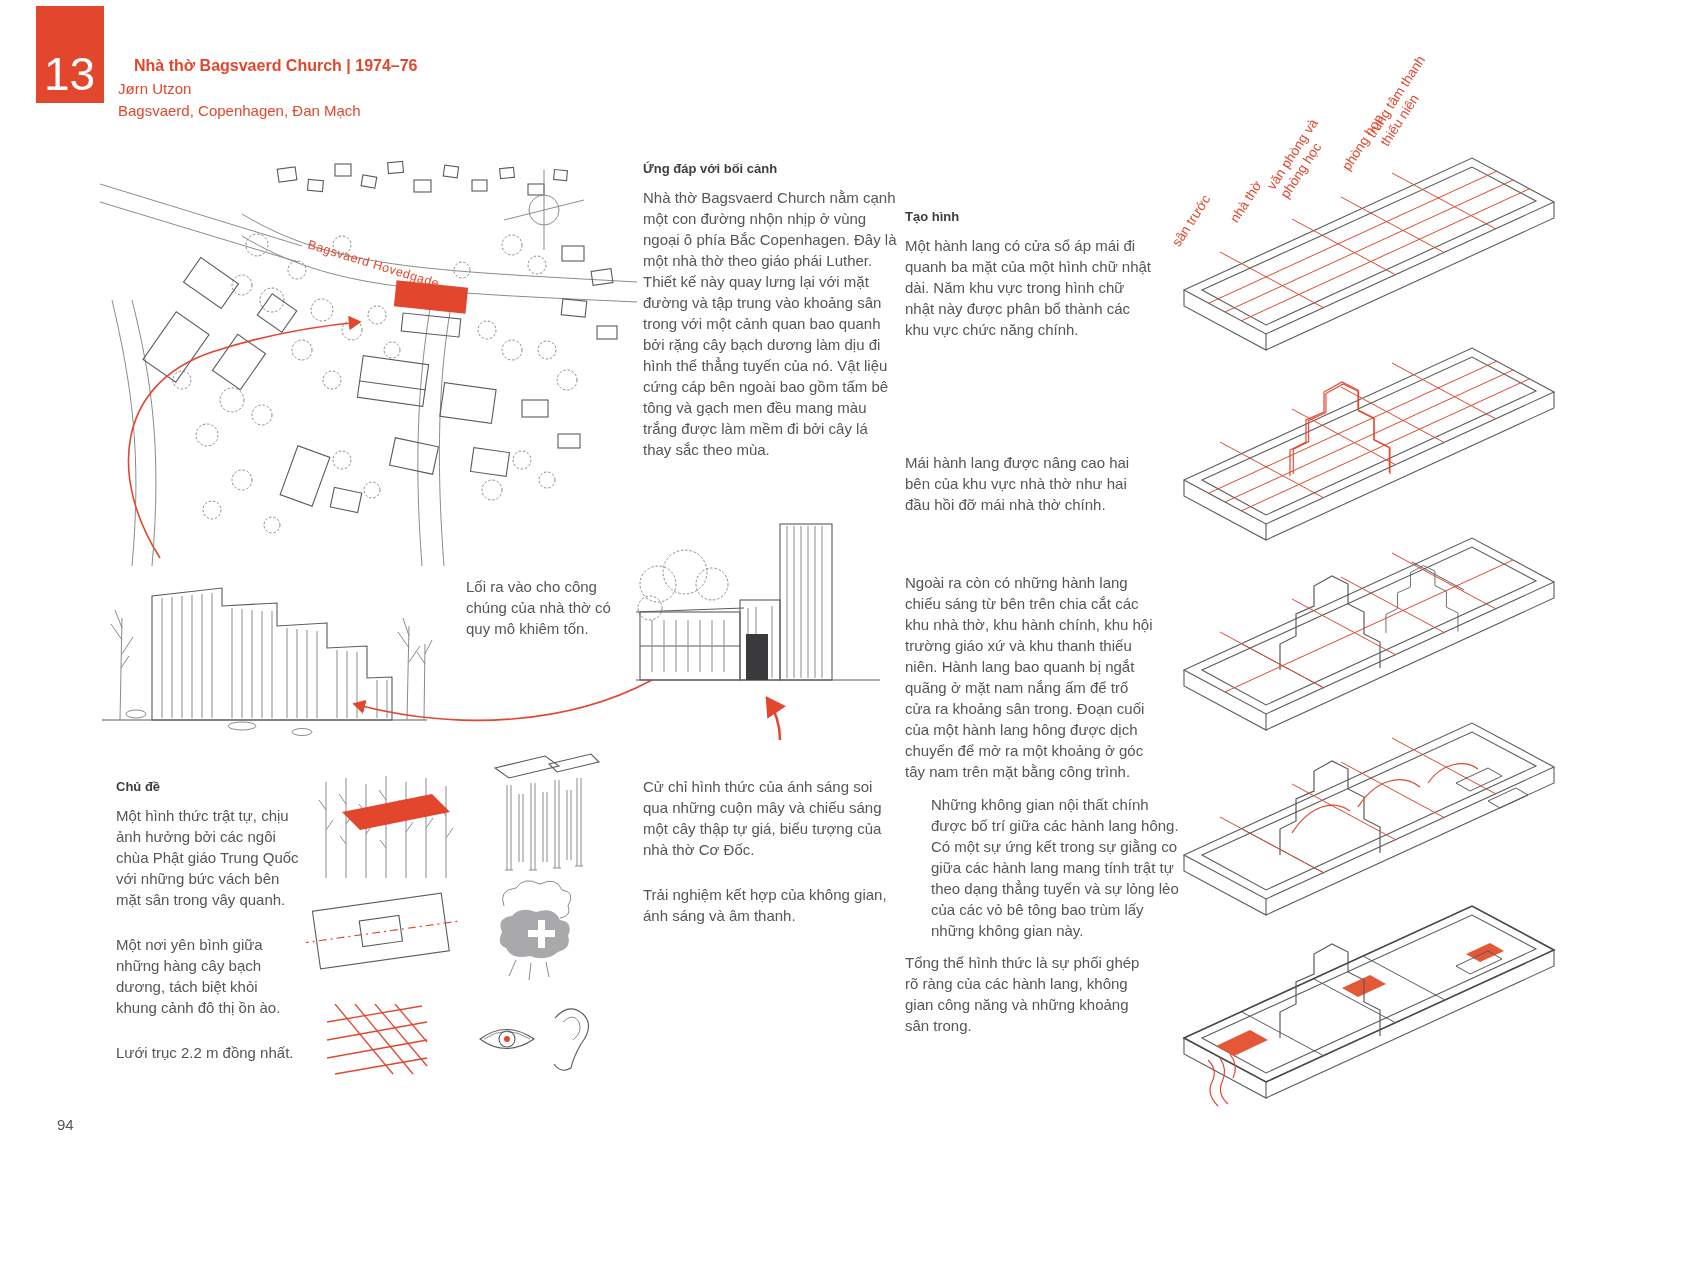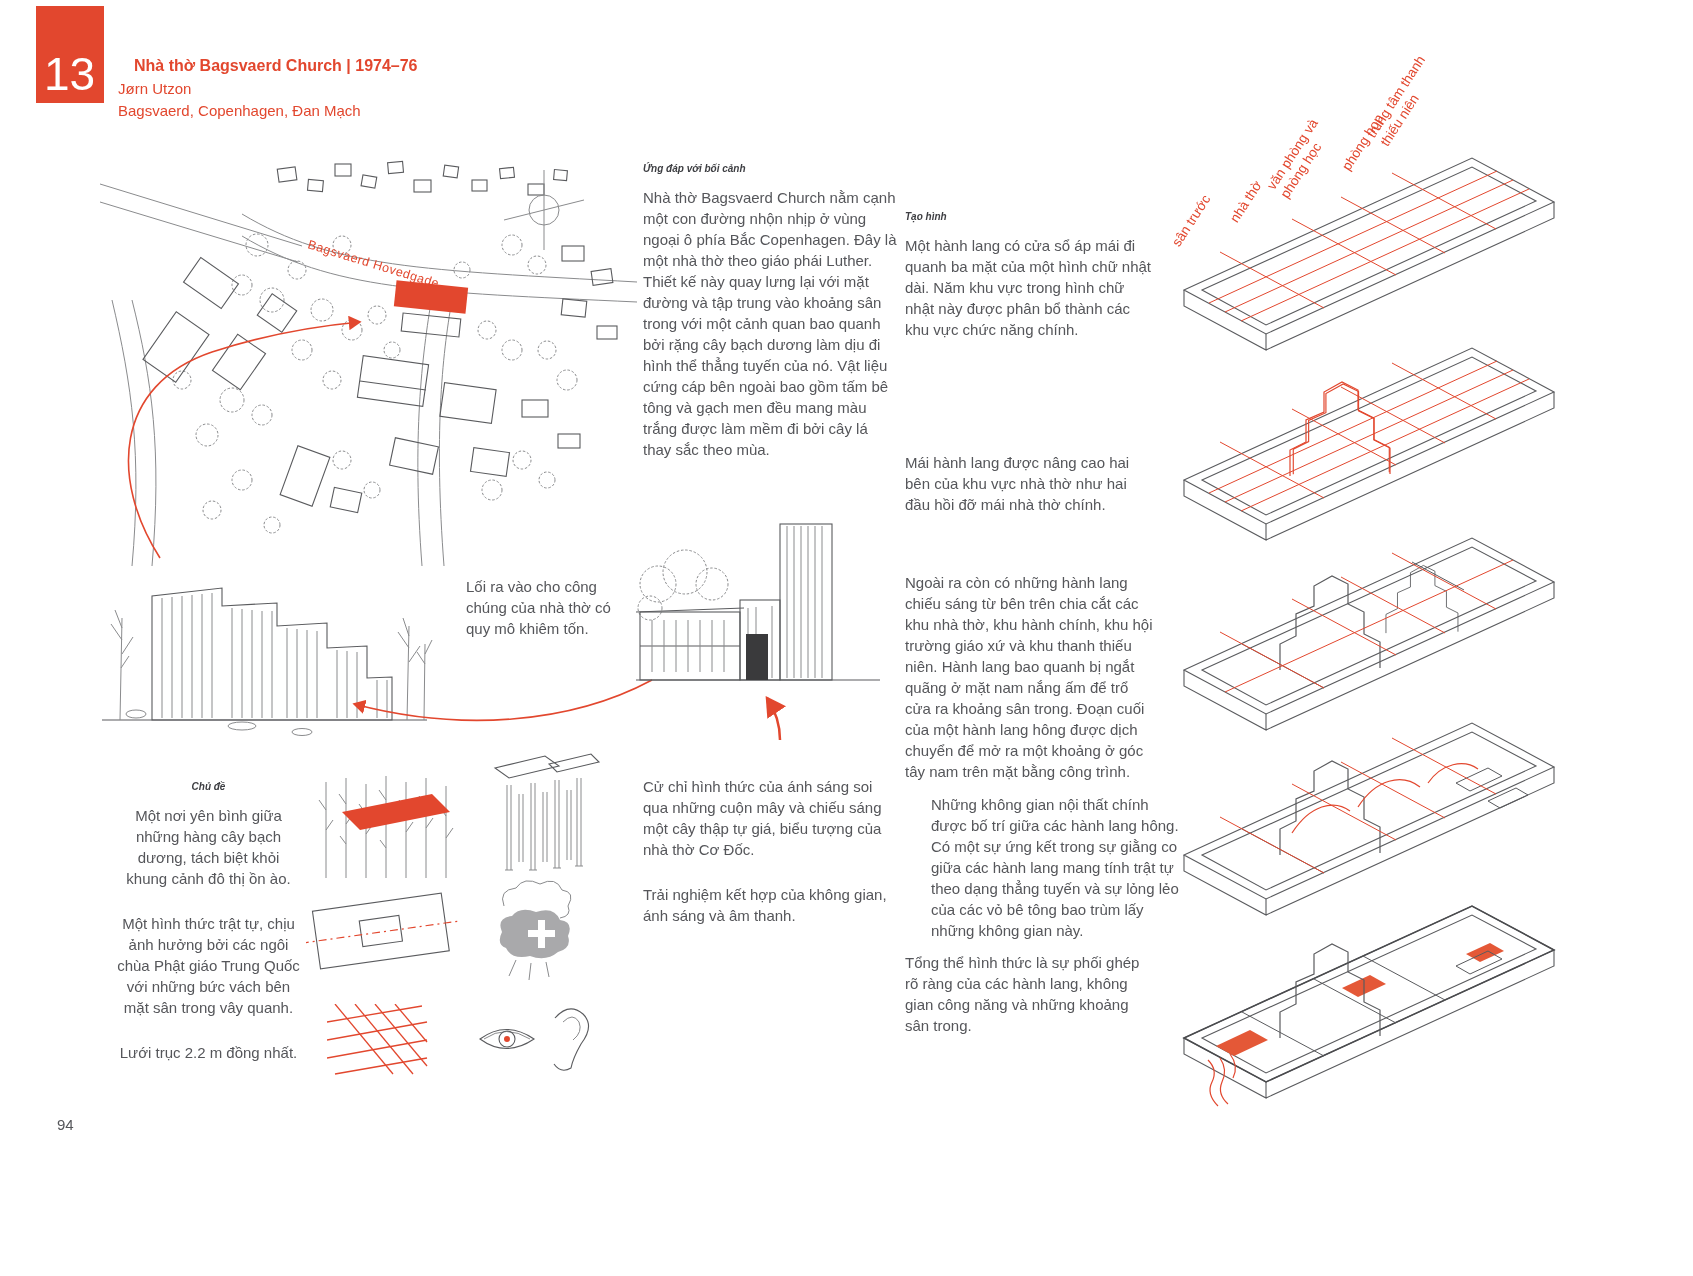--- a/index.html
+++ b/index.html
@@ -9,21 +9,21 @@
     --line:#5a5b5e;
   }
   html,body{margin:0;padding:0;background:#ffffff;}
   .page{
     position:relative;width:1693px;height:1276px;background:#ffffff;
     font-family:"Liberation Sans",sans-serif;color:var(--ink);overflow:hidden;
   }
   .abs{position:absolute;}
   .body-text{font-size:15px;line-height:21px;color:var(--ink);}
   .body-text p{margin:0 0 24px 0;}
-  .heading{font-size:10px;font-weight:bold;color:var(--ink-dark);margin:0 0 8px 0;font-style:italic;}
+  .heading{font-size:13px;font-weight:bold;color:var(--ink-dark);margin:0 0 8px 0;}
   .chapter-block{
     background:var(--accent);color:#ffffff;display:flex;align-items:flex-end;
   }
   .chapter-num{font-size:46px;line-height:1;padding:0 0 6px 8px;}
   .title-line{font-size:16px;font-weight:bold;color:var(--accent);margin:0 0 5px 16px;}
   .sub-line{font-size:15px;color:var(--accent);margin:0 0 5px 0;}
   .caption{font-size:15px;line-height:21px;color:var(--ink);}
   .axon-label{
     position:absolute;color:var(--accent);font-size:13.5px;line-height:15.5px;
     transform:rotate(-57deg);transform-origin:0 100%;white-space:nowrap;
@@ -222,24 +222,24 @@
     <defs>
       <marker id="m3" markerWidth="9" markerHeight="9" refX="7" refY="4.5" orient="auto">
         <path d="M0,0 L8,4.5 L0,9 Z" fill="#e2472e"></path>
       </marker>
     </defs>
     <path class="acc-s" stroke-width="2.5" marker-end="url(#m3)" d="M152,228 C152,210 147,198 139,186"></path>
   </svg>
 
   <div class="abs caption" style="left:466px;top:576px;width:165px;">Lối ra vào cho công chúng của nhà thờ có quy mô khiêm tốn.</div>
 
-  <div class="abs body-text" style="left:116px;top:776px;width:185px;text-align:center;">
+  <div class="abs body-text" style="left:116px;top:776px;width:185px;">
     <div class="heading">Chủ đề</div>
+    <p>Một hình thức trật tự, chịu ảnh hưởng bởi các ngôi chùa Phật giáo Trung Quốc với những bức vách bên mặt sân trong vây quanh.</p>
     <p>Một nơi yên bình giữa những hàng cây bạch dương, tách biệt khỏi khung cảnh đô thị ồn ào.</p>
-    <p>Một hình thức trật tự, chịu ảnh hưởng bởi các ngôi chùa Phật giáo Trung Quốc với những bức vách bên mặt sân trong vây quanh.</p>
     <p>Lưới trục 2.2 m đồng nhất.</p>
   </div>
 
   <svg class="abs" style="left:314px;top:760px;" width="160" height="125" viewBox="0 0 160 125">
     <g class="sk-thin">
       <path d="M12,118 V22 M12,50 L5,40 M12,70 L19,60"></path>
       <path d="M32,118 V18 M32,44 L25,34 M32,64 L39,54 M32,84 L26,76"></path>
       <path d="M52,118 V24 M52,54 L45,44 M52,74 L59,64"></path>
       <path d="M72,118 V16 M72,40 L65,30 M72,62 L79,52 M72,88 L66,80"></path>
       <path d="M92,118 V22 M92,50 L85,40 M92,72 L99,62"></path>

